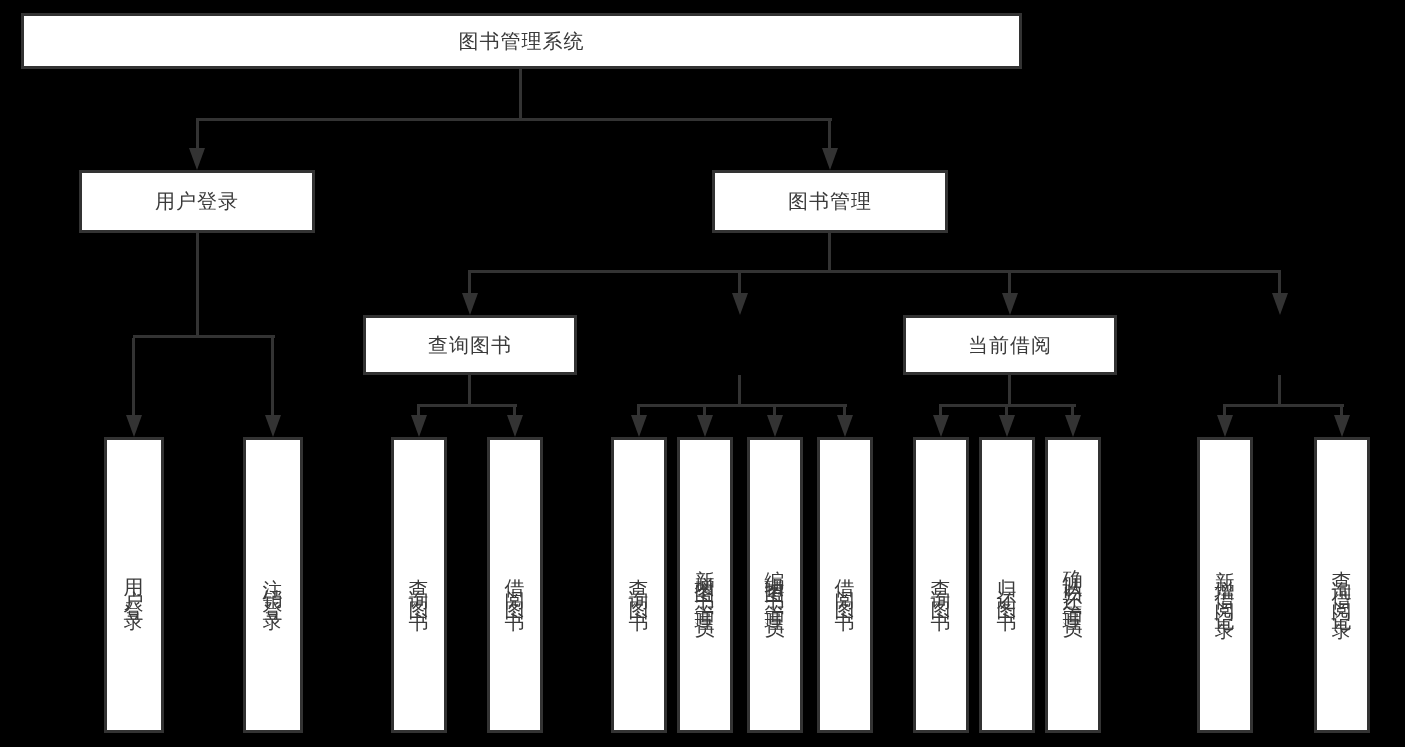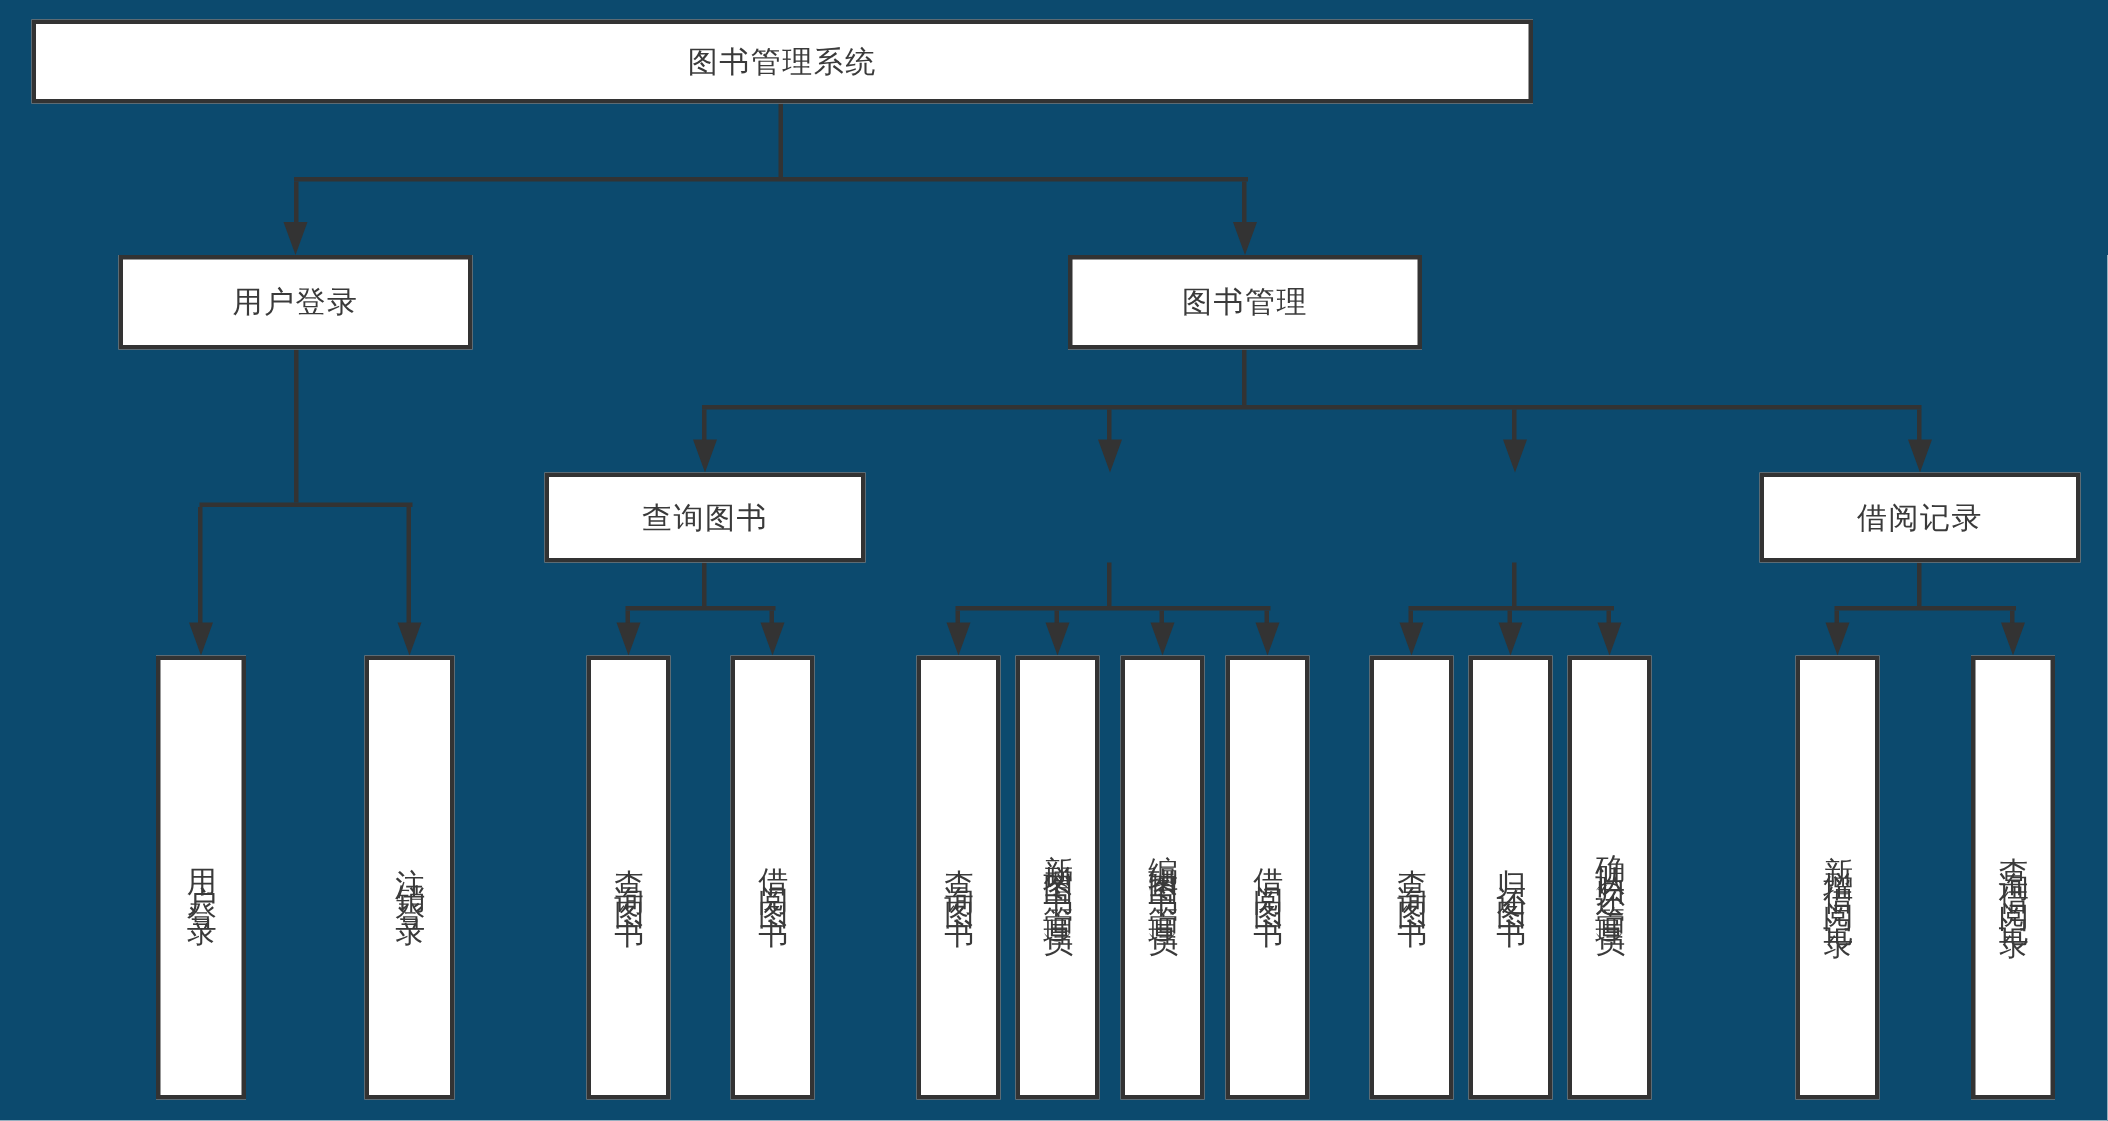--- a/index.html
+++ b/index.html
@@ -1,20 +1,20 @@
 <!DOCTYPE html>
 <html><head>
 <meta charset="utf-8">
 <style>
   html, body { margin: 0; padding: 0; background: #ffffff; }
   .chart {
     position: relative;
     width: 1405px;
     height: 747px;
-    background: #0c4a6e;
+    background: #000000;
     font-family: "Liberation Sans", sans-serif;
     overflow: hidden;
   }
   
   .node {
     position: absolute;
     box-sizing: border-box;
     border: 3px solid #333333;
     background: #ffffff;
     display: flex;
@@ -118,21 +118,21 @@
   <div class="ah" style="left:1217px;top:415px"></div>
   <div class="vl" style="left:1340px;top:407px;height:10px"></div>
   <div class="ah" style="left:1334px;top:415px"></div>
 
   <div class="node" style="left:21px;top:13px;width:1001px;height:56px">图书管理系统</div>
 
   <div class="node" style="left:79px;top:170px;width:236px;height:63px">用户登录</div>
   <div class="node" style="left:712px;top:170px;width:236px;height:63px">图书管理</div>
 
   <div class="node" style="left:363px;top:315px;width:214px;height:60px">查询图书</div>
-  <div class="node" style="left:1173px;top:315px;width:214px;height:60px">借阅记录</div>
+  <div class="node" style="left:903px;top:315px;width:214px;height:60px">当前借阅</div>
 
   <div class="node leaf ls4" style="left:104px;top:437px;width:60px;height:296px">用户登录</div>
   <div class="node leaf ls4" style="left:243px;top:437px;width:60px;height:296px">注销登录</div>
 
   <div class="node leaf ls4" style="left:391px;top:437px;width:56px;height:296px">查询图书</div>
   <div class="node leaf ls4" style="left:487px;top:437px;width:56px;height:296px">借阅图书</div>
 
   <div class="node leaf ls4" style="left:611px;top:437px;width:56px;height:296px">查询图书</div>
   <div class="node leaf ls9" style="left:677px;top:437px;width:56px;height:296px">新增图书（管理员）</div>
   <div class="node leaf ls9" style="left:747px;top:437px;width:56px;height:296px">编辑图书（管理员）</div>

